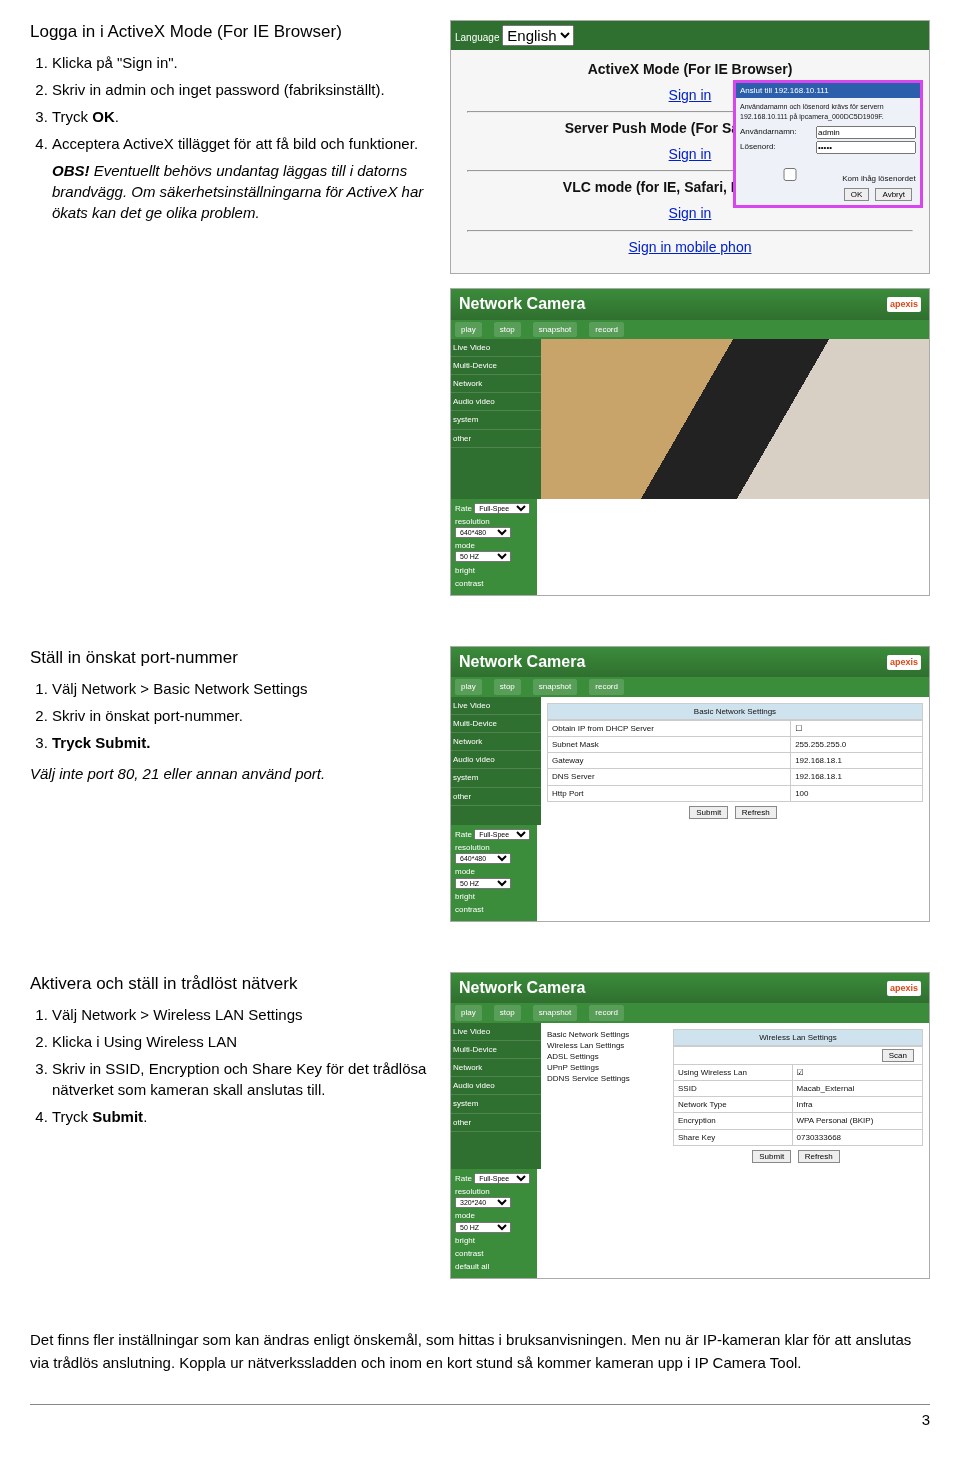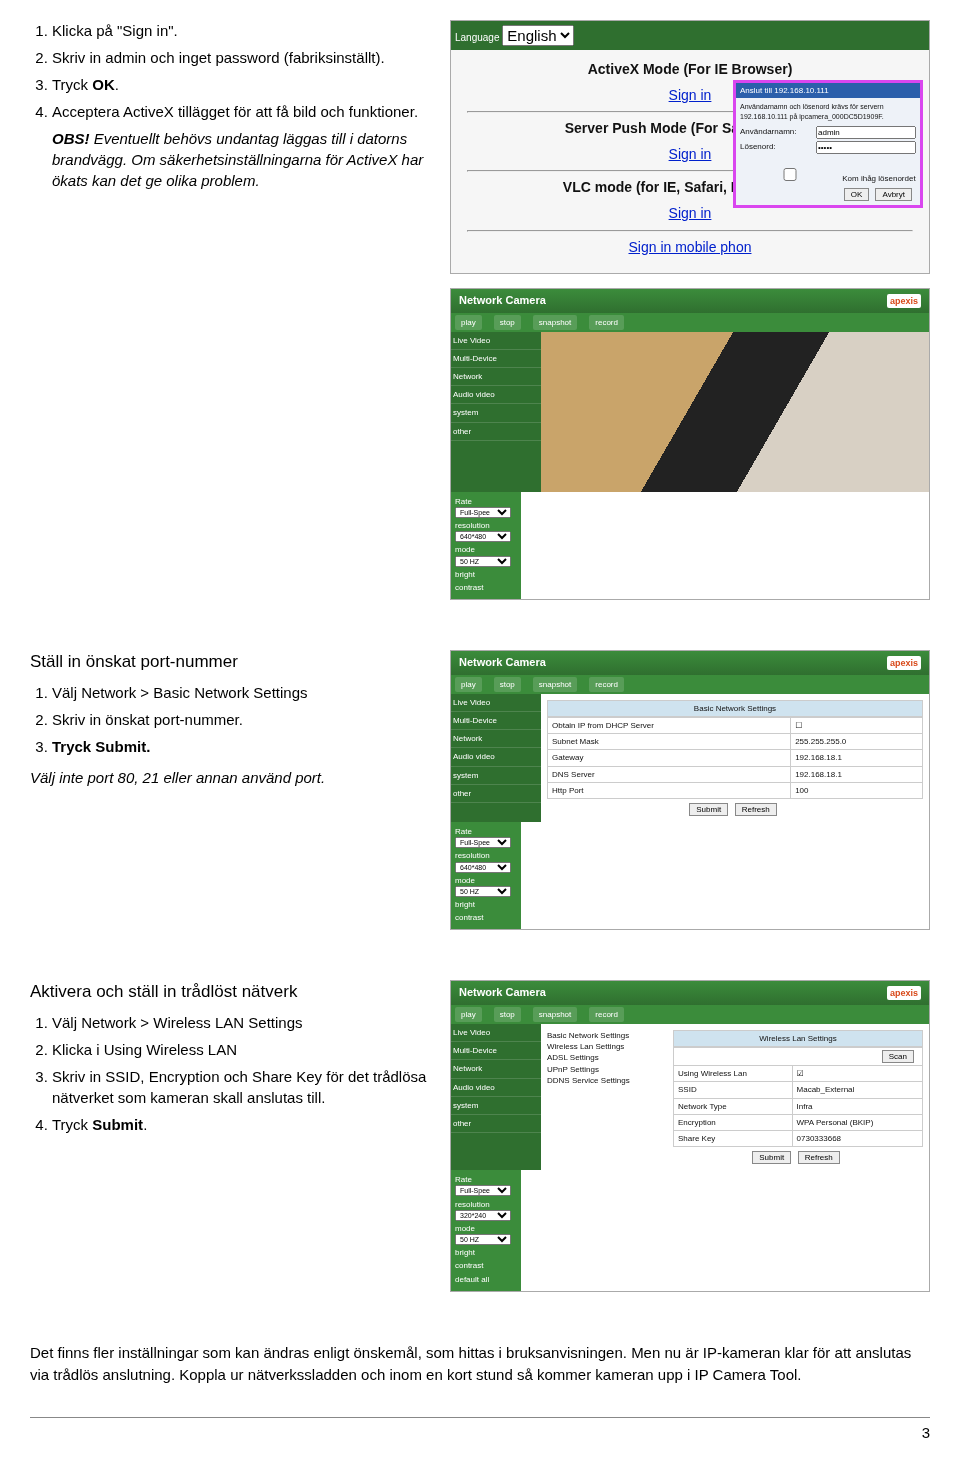--- a/index.html
+++ b/index.html
@@ -23,50 +23,51 @@
   em.note { font-style: italic; display: block; margin-top: 10px; }
   .b { font-weight: bold; }
   .ibold { font-style: italic; font-weight: bold; }
   .footer-text { margin-top: 30px; margin-bottom: 30px; font-size: 15px; line-height: 1.5; }
   hr.pgnum { border: none; border-top: 1px solid #888; margin-top: 30px; }
   .pgnum-txt { text-align: right; font-size: 15px; margin-top: 4px; }
 
   
   .shot { border: 1px solid #aaa; background: #fff; font-size: 9px; color: #111; }
   .greenbar { background: linear-gradient(#3b8c3b, #2f6f2f); color: #fff; padding: 4px 8px; display: flex; align-items: center; justify-content: space-between; }
-  .greenbar .title { font-size: 11px; font-weight: bold; }
+  .greenbar .title { font-size: 16px; font-weight: bold; }
   .apexis { color: #d84a1a; background: #fff; padding: 1px 3px; border-radius: 2px; font-size: 9px; font-weight: bold; }
   .btnrow { background: #3b8c3b; color: #fff; display: flex; gap: 12px; padding: 2px 4px; font-size: 8px; }
   .btnrow span { background: rgba(255,255,255,.15); padding: 2px 6px; border-radius: 2px; }
   .sidemenu { background: #2f6f2f; color: #fff; width: 90px; font-size: 8px; }
   .sidemenu div { padding: 3px 2px; border-bottom: 1px solid rgba(255,255,255,.15); }
   .panelwrap { display: flex; min-height: 120px; }
   .panebody { flex: 1; background: #fff; padding: 6px; }
   .table-mini { width: 100%; border-collapse: collapse; font-size: 8px; }
   .table-mini td { border: 1px solid #ccc; padding: 2px 4px; }
   .hdr-blue { background: #cfe3ef; text-align: center; font-size: 8px; padding: 2px; border: 1px solid #ccc; }
   .langbar { background: #2f6f2f; padding: 4px; color: #fff; font-size: 10px; }
   .langbar select { font-size: 15px; }
   .s1-body { padding: 10px 16px; background: #f6f6f6; position: relative; min-height: 220px; }
   .s1-center { text-align: center; margin-bottom: 6px; font-size: 14px; }
   .link { color: #0020cc; text-decoration: underline; cursor: pointer; }
   .dlg { position: absolute; right: 6px; top: 30px; width: 190px; background: #eef2f8; border: 3px solid #d946ef; font-size: 8px; padding: 4px; }
   .dlg .dlg-t { background: #2b5fab; color: #fff; margin: -4px -4px 4px -4px; padding: 2px 4px; font-size: 8px; }
   .dlg input { width: 100px; font-size: 8px; }
   .cam-img { flex: 1; height: 160px; background: linear-gradient(120deg, #c9a46a 0 40%, #222 40% 60%, #d8d0c4 60% 100%); position: relative; }
-  .rateblock { background: #3b8c3b; color: #fff; font-size: 8px; padding: 4px; width: 70px; }
+  .rateblock { background: #3b8c3b; color: #fff; font-size: 8px; padding: 4px; width: 86px; }
   .rateblock div { margin-bottom: 2px; }
   .minsel { font-size: 7px; width: 56px; }
   .btn-sm { font-size: 8px; padding: 1px 6px; margin-right: 4px; border: 1px solid #888; background: #eee; }
 </style>
 </head>
 <body>
 
 <div class="row">
   <div class="left">
+    <h2>Logga in  i ActiveX Mode (For IE Browser)</h2>
     <ol>
       <li>Klicka på "Sign in".</li>
       <li>Skriv in admin och inget password (fabriksinställt).</li>
       <li>
         <span>Tryck </span><span class="b">OK</span>.
       </li>
       <li>Acceptera ActiveX tillägget för att få bild och funktioner.</li>
     </ol>
     <div class="indent">
       <p><span class="ibold">OBS!</span><em style="font-style:italic;"> Eventuellt behövs undantag läggas till i datorns brandvägg. Om säkerhetsinställningarna för ActiveX har ökats kan det ge olika problem.</em></p>

